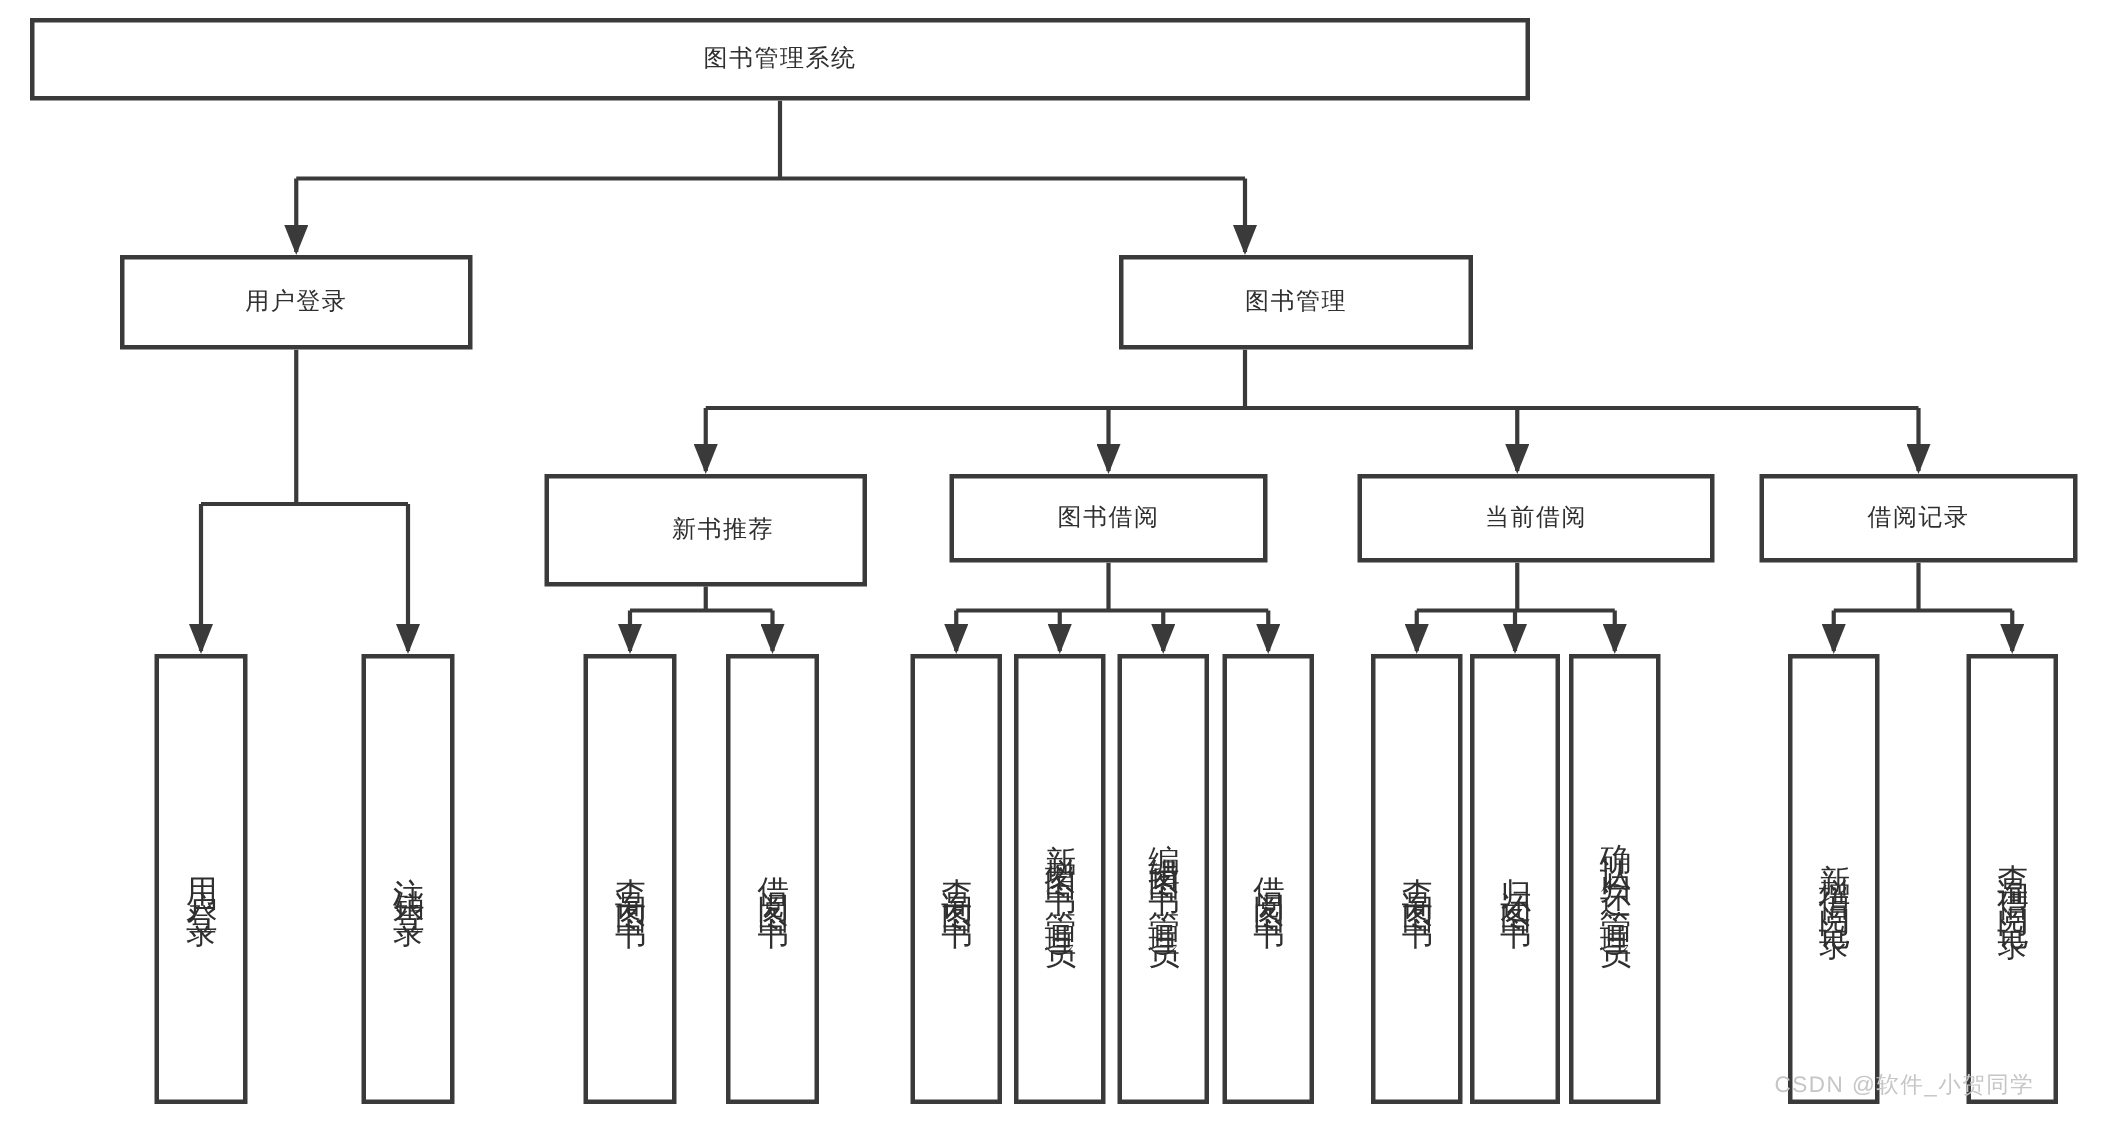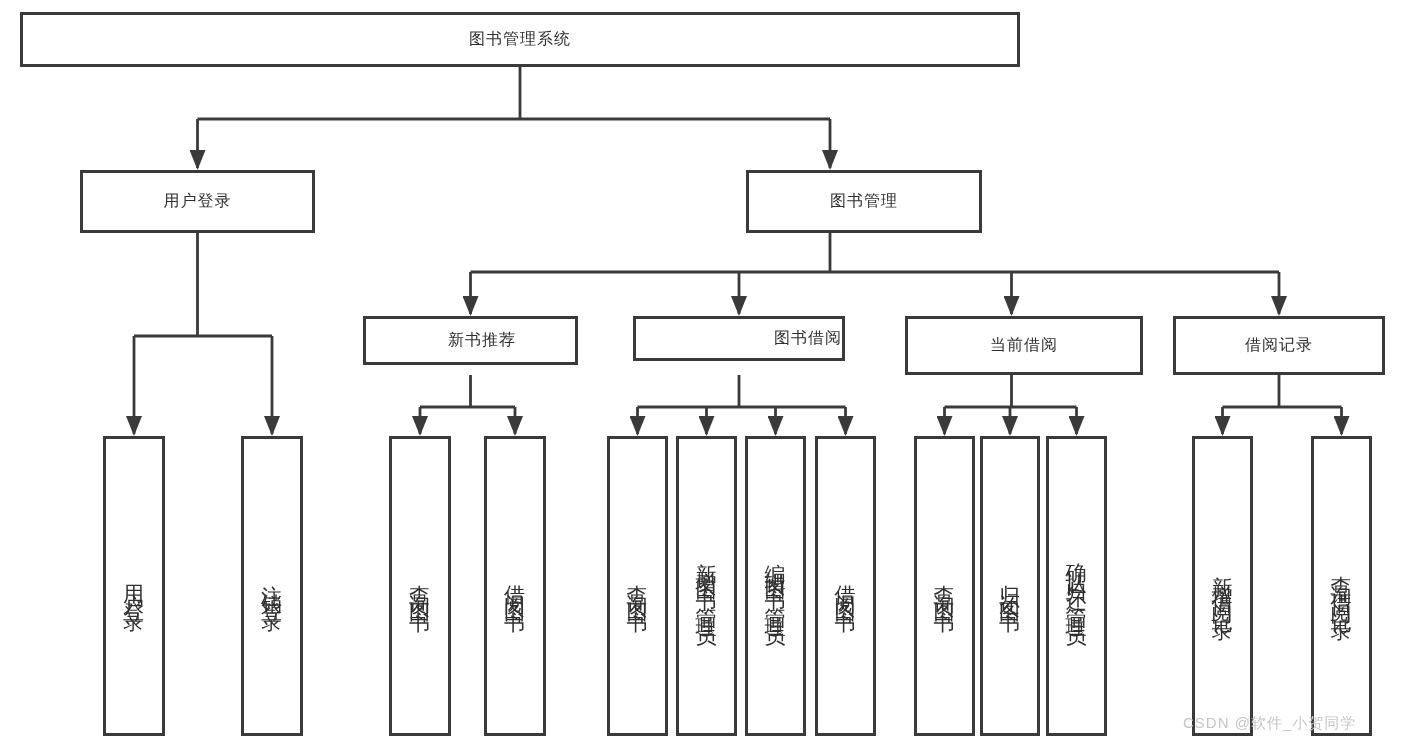--- a/index.html
+++ b/index.html
@@ -28,22 +28,22 @@
   .vtext{
     writing-mode:vertical-rl;
     font-size:21px;letter-spacing:9px;line-height:1;
   }
   
   .n-root{left:20px;top:12px;width:1000px;height:55px;}
   
   .n-l2a{left:80px;top:170px;width:235px;height:63px;}
   .n-l2b{left:712px;top:170px;width:236px;height:63px;margin-left:34px;}
   
-  .n-l3a{left:363px;top:316px;width:215px;height:49px;padding-left:23px;}
-  .n-l3b{left:633px;top:316px;width:212px;height:45px;justify-content:flex-end;}
+  .n-l3a{left:363px;top:316px;width:215px;height:75px;padding-left:23px;}
+  .n-l3b{left:633px;top:316px;width:212px;height:59px;}
   .n-l3c{left:905px;top:316px;width:238px;height:59px;}
   .n-l3d{left:1173px;top:316px;width:212px;height:59px;}
   
   .leaf{top:436px;height:300px;}
   .n-a1{left:103px;width:62px;}
   .n-a2{left:241px;width:62px;}
   .n-b1{left:389px;width:62px;}
   .n-b2{left:484px;width:62px;}
   .n-c1{left:607px;width:61px;}
   .n-c2{left:676px;width:61px;}

